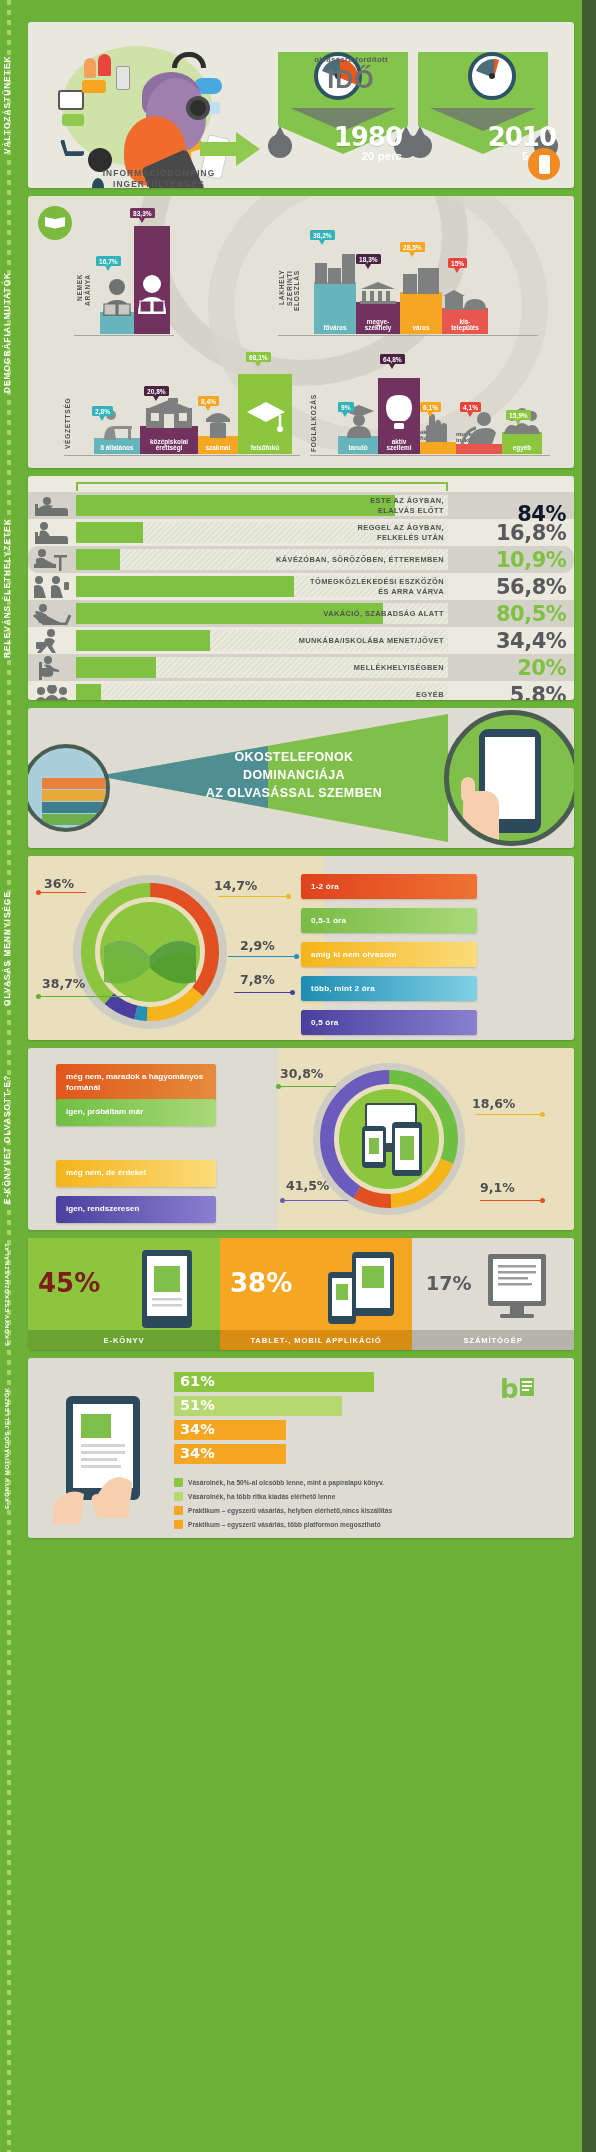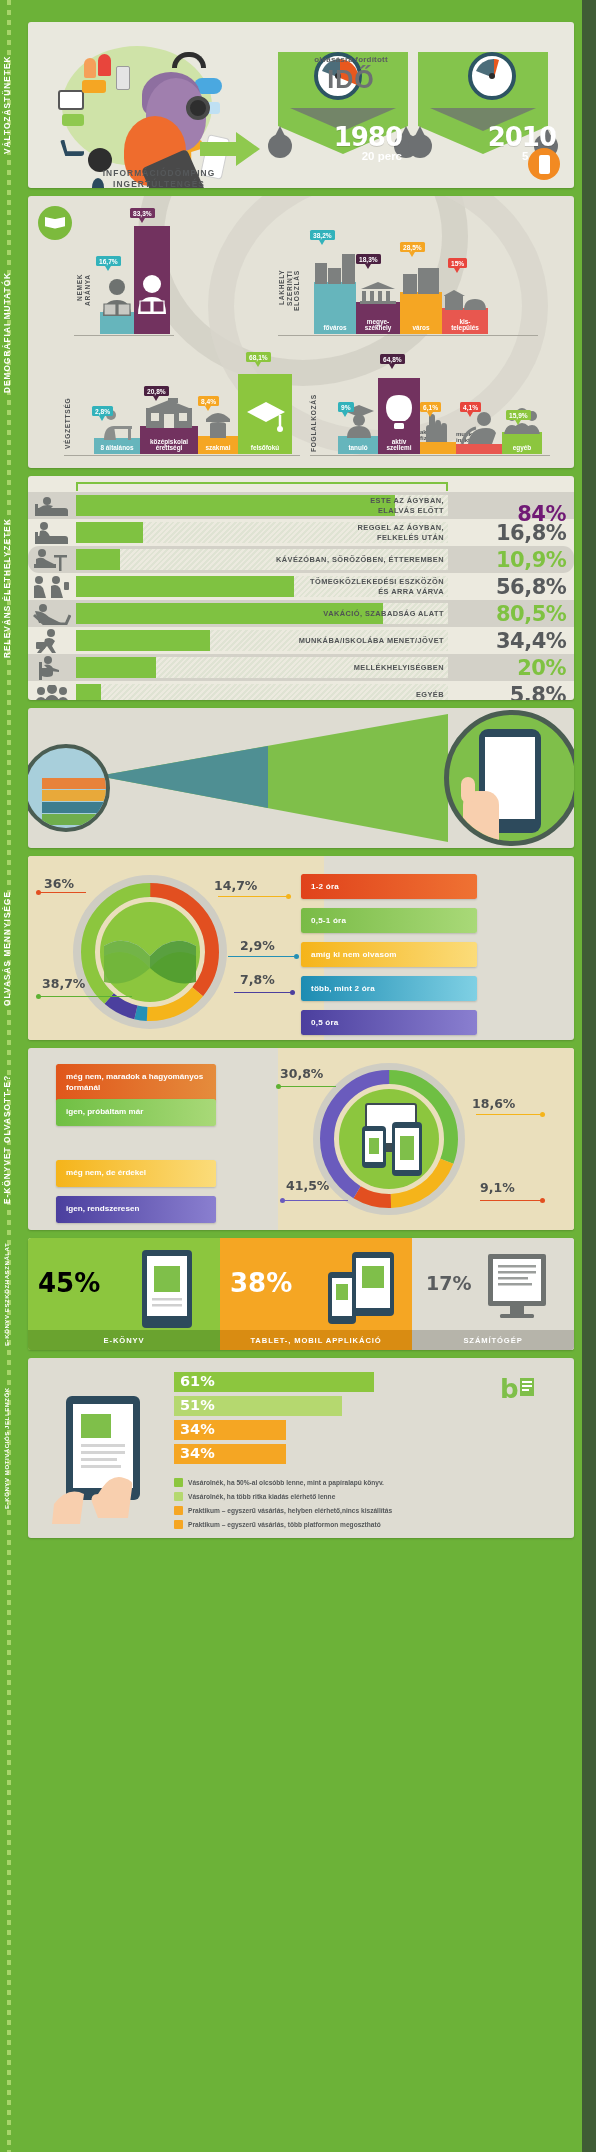--- a/index.html
+++ b/index.html
@@ -386,21 +386,21 @@
             <path d="M2 12 h28 q3 0 3 3 v5 h-31z" fill="#6e7270"></path>
             <rect x="0" y="8" width="3" height="12" fill="#6e7270"></rect>
             <path d="M4 12 q6-5 14-2 l-2 2z" fill="#6e7270"></path>
           </svg>
       </div>
       <div class="strack">
         <div class="sbar-bg"></div>
         <div class="sbar" style="width:76%;"></div>
         <div class="slabel">ESTE AZ ÁGYBAN,<br>ELALVÁS ELŐTT</div>
       </div>
-      <div class="sval" style="color:#701a75;margin-top:16px;">84%</div>
+      <div class="sval" style="color:#0f172a;margin-top:16px;">84%</div>
     </div>
 
     <div class="srow" style="top:43px;">
       <div class="sicon">
         <svg width="34" height="22" viewBox="0 0 34 22">
             <circle cx="9" cy="4" r="4" fill="#6e7270"></circle>
             <path d="M5 9 q5-2 8 2 l3 5 h-12z" fill="#6e7270"></path>
             <path d="M2 14 h28 q3 0 3 3 v5 h-31z" fill="#6e7270"></path>
             <rect x="0" y="10" width="3" height="12" fill="#6e7270"></rect>
           </svg>
@@ -525,20 +525,25 @@
       <div style="position:absolute;left:16px;top:30px;width:66px;height:11px;background:#e8823a;"></div>
       <div style="position:absolute;left:16px;top:42px;width:66px;height:11px;background:#e8a93a;"></div>
       <div style="position:absolute;left:16px;top:54px;width:66px;height:11px;background:#3d7d8e;"></div>
       <div style="position:absolute;left:16px;top:66px;width:66px;height:11px;background:#6fae4d;"></div>
     </div>
     <div style="position:absolute;right:-6px;top:2px;width:136px;height:136px;border-radius:50%;background:#7fbf4a;border:5px solid #4a5d52;overflow:hidden;">
       <div style="position:absolute;left:30px;top:14px;width:62px;height:104px;border-radius:9px;background:#2d4a5c;"></div>
       <div style="position:absolute;left:36px;top:22px;width:50px;height:82px;background:#fff;"></div>
       <div style="position:absolute;left:14px;top:76px;width:36px;height:60px;border-radius:14px 14px 0 0;background:#f8cfae;"></div>
       <div style="position:absolute;left:12px;top:62px;width:14px;height:26px;border-radius:7px;background:#f8cfae;"></div>
+    </div>
+    <div class="s4-txt">
+      <span>OKOSTELEFONOK</span><br>
+      <span>DOMINANCIÁJA</span><br>
+      <span>AZ OLVASÁSSAL SZEMBEN</span>
     </div>
   </div>
 
   <div class="card" id="s5">
     <div class="tanbg"></div>
 
     <svg style="position:absolute;left:42px;top:16px;" width="160" height="160" viewBox="0 0 160 160">
       <circle cx="80" cy="80" r="66" fill="none" stroke="#cfcdc3" stroke-width="22"></circle>
 
       <circle cx="80" cy="80" r="62" fill="none" stroke="#e24f20" stroke-width="14" stroke-dasharray="140.2 249.3" stroke-dashoffset="0" transform="rotate(-90 80 80)"></circle>
@@ -618,21 +623,21 @@
     <div class="dot" style="left:512px;top:150px;background:#e24f20;"></div>
     <div class="leader" style="left:452px;top:152px;width:62px;background:#e24f20;"></div>
 
     <div class="donutlbl" style="left:258px;top:130px;">41,5%</div>
     <div class="dot" style="left:252px;top:150px;background:#6a5bbd;"></div>
     <div class="leader" style="left:256px;top:152px;width:64px;background:#6a5bbd;"></div>
   </div>
 
   <div class="card" id="s7">
     <div class="dev" style="left:0;width:192px;background:#8cc63e;">
-      <div class="dval" style="color:#000000;">45%</div>
+      <div class="dval" style="color:#7f1d1d;">45%</div>
       <svg style="position:absolute;left:112px;top:10px;" width="54" height="82" viewBox="0 0 54 82">
         <rect x="2" y="2" width="50" height="78" rx="4" fill="#2d4a5c"></rect>
         <rect x="7" y="8" width="40" height="60" fill="#fff"></rect>
         <path d="M14 18 h26 v26 h-26z" fill="#7fbf4a"></path>
         <rect x="12" y="50" width="30" height="2.5" fill="#cfcfcf"></rect>
           <rect x="12" y="56" width="30" height="2.5" fill="#cfcfcf"></rect>
       </svg>
       <div class="dname" style="background:#6aa32f;">E-KÖNYV</div>
     </div>
     <div class="dev" style="left:192px;width:192px;background:#f5a623;">

